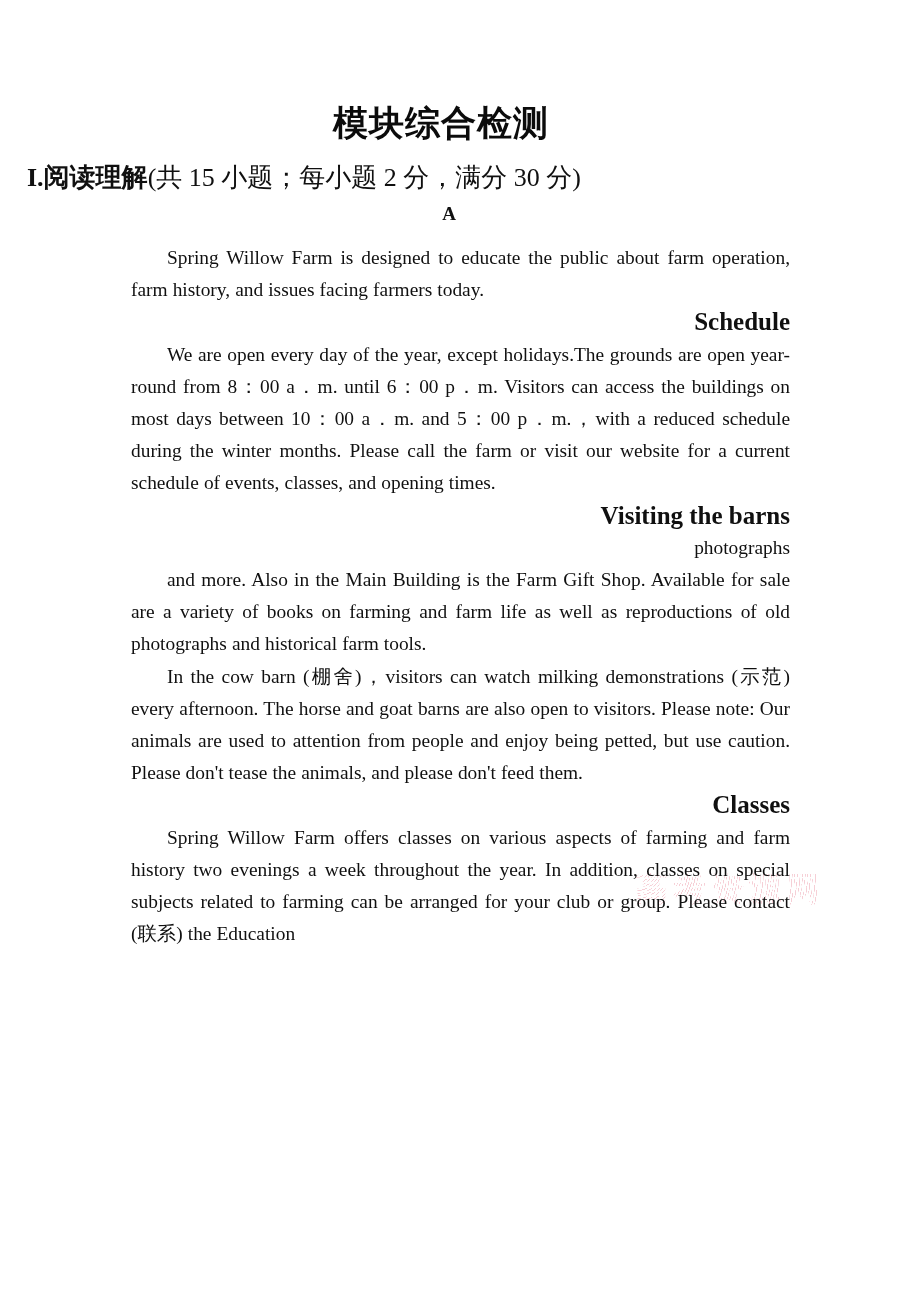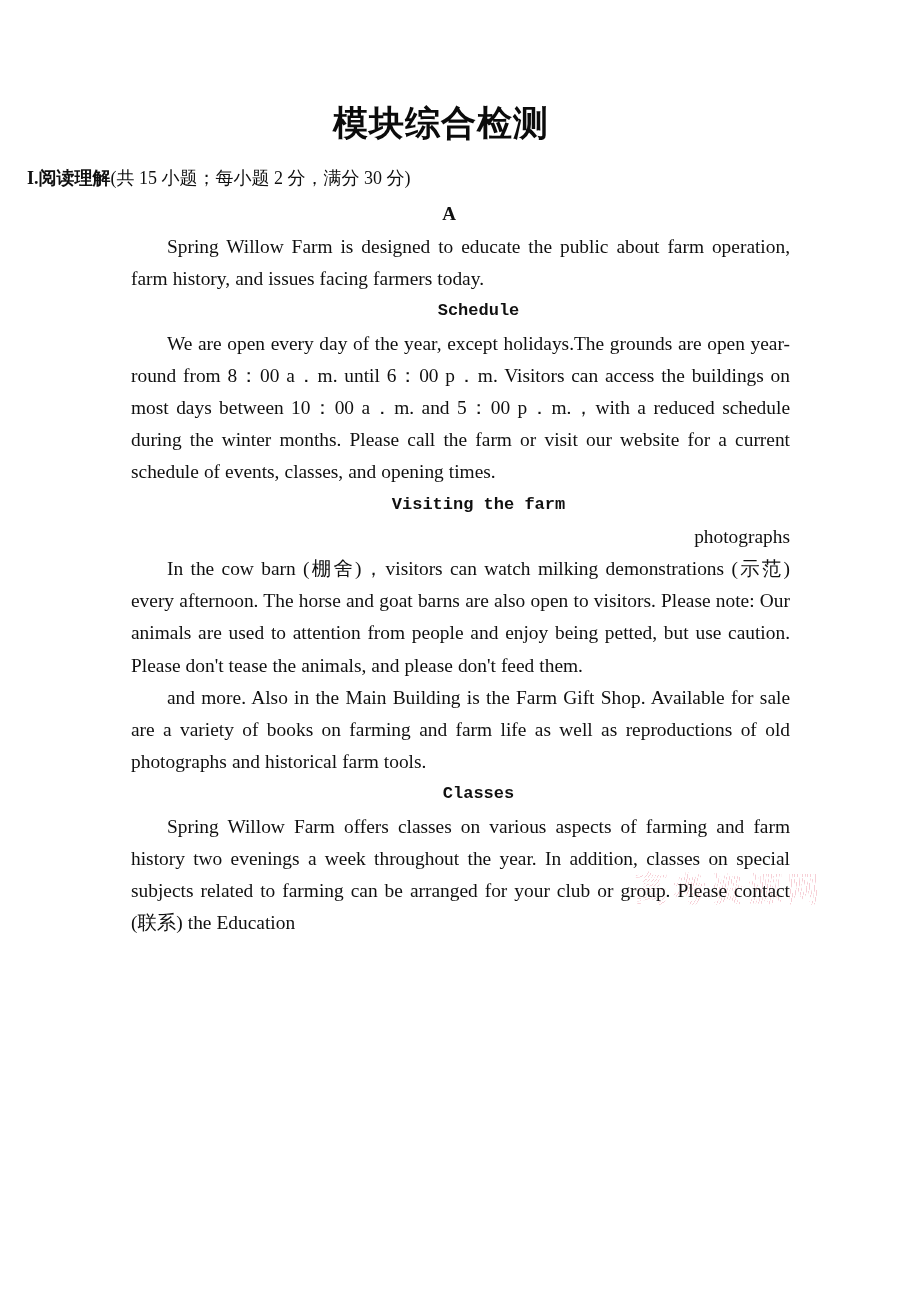--- a/index.html
+++ b/index.html
@@ -67,21 +67,21 @@
     color: #0b0b0b;
     
     padding-right: 38px;
   }
 
   
   .section-line {
     margin: 0;
     padding-top: 18px;
     padding-left: 27px;
-    font-size: 18px;
+    font-size: 26px;
     line-height: 30px;
     white-space: nowrap;
   }
   .section-line .bold {
     font-weight: 700;
   }
 
   
   .passage-label {
     margin: 0;
@@ -89,46 +89,45 @@
     padding-right: 22px;
     text-align: center;
     font-weight: 700;
     font-size: 19px;
     line-height: 30px;
   }
 
   
   .body-block {
     width: 659px;
-    margin: 0 0 0 131px;
+    margin: 11px 0 0 131px;
     padding-top: 2px;
   }
 
   p.para {
     margin: 0;
     font-size: 19.4px;
     line-height: 32.2px;
     text-align: justify;
     text-justify: inter-word;
     text-indent: 36px;
     word-spacing: 0.2px;
   }
 
   p.para.nojust {
     text-align: right;
   }
 
   h3.subhead {
     margin: 0;
-    font-size: 17px;
+    font-size: 25px;
     line-height: 32.2px;
     font-weight: 700;
     text-indent: 36px;
-    text-align: center;
-    font-family: Liberation Mono, monospace;
+    text-align: right;
   }
 </style>
 </head>
 <body>
 
 <div class="page">
 
   <div class="watermark">高考资源网</div>
 
   <div class="content">
@@ -142,29 +141,29 @@
     <p class="passage-label">A</p>
 
     <div class="body-block">
 
       <p class="para">Spring Willow Farm is designed to educate the public about farm operation, farm history, and issues facing farmers today.</p>
 
       <h3 class="subhead">Schedule</h3>
 
       <p class="para">We are open every day of the year, except holidays.The grounds are open year-round from 8：00 a．m. until 6：00 p．m. Visitors can access the buildings on most days between 10：00 a．m. and 5：00 p．m.，with a reduced schedule during the winter months. Please call the farm or visit our website for a current schedule of events, classes, and opening times.</p>
 
-      <h3 class="subhead">Visiting the farm</h3>
+      <h3 class="subhead">Visiting the barns</h3>
 
 
 
       <p class="para nojust">photographs</p>
 
+      <p class="para">and more. Also in the Main Building is the Farm Gift Shop. Available for sale are a variety of books on farming and farm life as well as reproductions of old photographs and historical farm tools.</p>
+
       <p class="para">In the cow barn (棚舍)，visitors can watch milking demonstrations (示范) every afternoon. The horse and goat barns are also open to visitors. Please note: Our animals are used to attention from people and enjoy being petted, but use caution. Please don't tease the animals, and please don't feed them.</p>
-
-      <p class="para">and more. Also in the Main Building is the Farm Gift Shop. Available for sale are a variety of books on farming and farm life as well as reproductions of old photographs and historical farm tools.</p>
 
       <h3 class="subhead">Classes</h3>
 
       <p class="para">Spring Willow Farm offers classes on various aspects of farming and farm history two evenings a week throughout the year. In addition, classes on special subjects related to farming can be arranged for your club or group. Please contact (联系) the Education</p>
 
     </div>
   </div>
 </div>
 
 </body></html>

